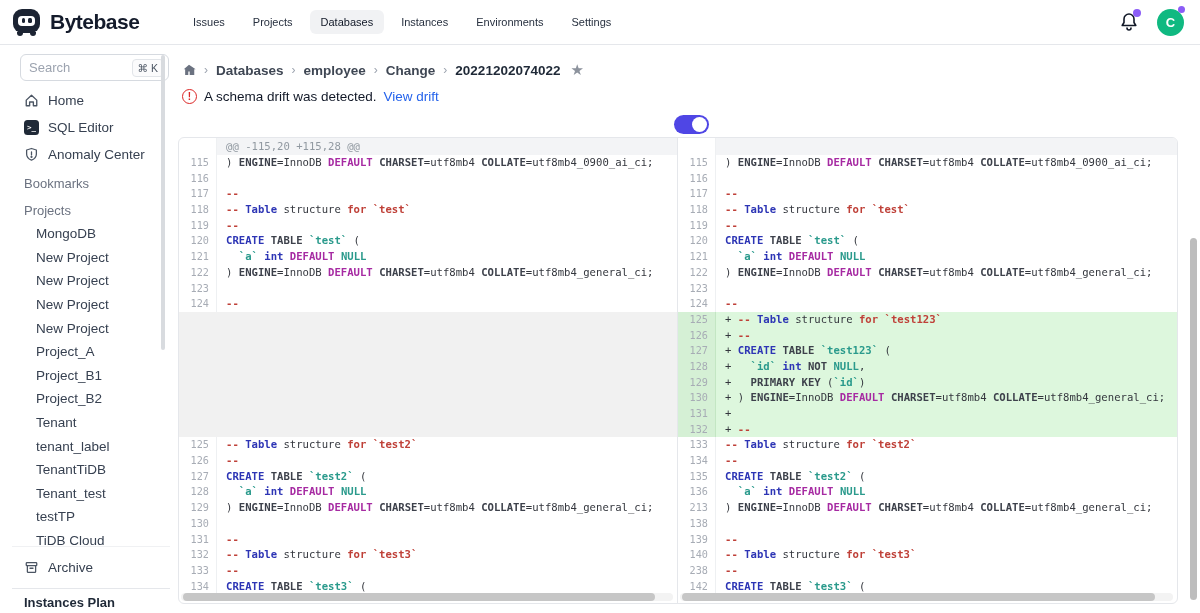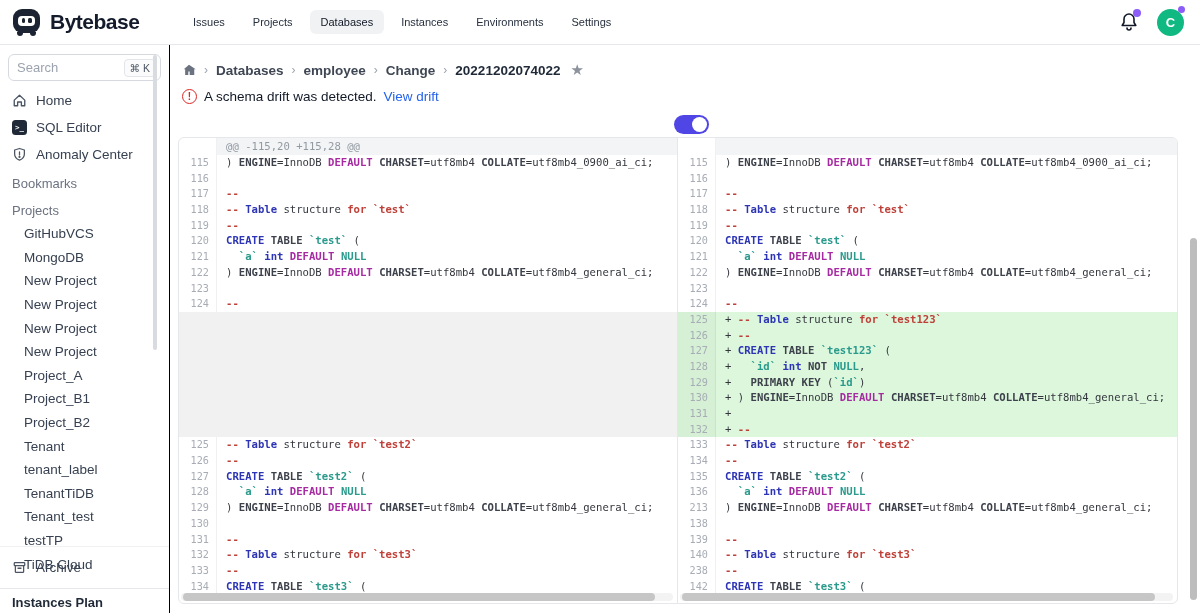--- a/index.html
+++ b/index.html
@@ -22,22 +22,22 @@
   .nav-item { font-size:11px; color:#27303f; font-weight:500; padding:6px 11px; border-radius:6px; cursor:pointer; }
   .nav-item.active { background:#f1f2f4; color:#111827; }
   .nav-right { margin-left:auto; display:flex; align-items:center; gap:18px; padding-right:16px; }
   .bell-wrap { position:relative; width:20px; height:22px; cursor:pointer; }
   .bell-dot { position:absolute; right:-2px; top:-2px; width:8px; height:8px; border-radius:50%; background:#8b5cf6; }
   .avatar { position:relative; width:27px; height:27px; border-radius:50%; background:#10b981; color:#fff;
             font-size:13px; font-weight:700; display:flex; align-items:center; justify-content:center; cursor:pointer; }
   .avatar-dot { position:absolute; right:-1px; top:-3px; width:7px; height:7px; border-radius:50%; background:#8b5cf6; }
 
   
-  .sidebar { position:absolute; left:0; top:45px; width:170px; height:568px; background:#fff;
-             border-right:1px solid #000000; }
+  .sidebar { position:absolute; left:12px; top:45px; width:170px; height:568px; background:#fff;
+             border-right:5px solid #000000; }
   .search-box { margin:9px 8px 6px 8px; height:27px; border:1px solid #d6dae0; border-radius:6px;
                 display:flex; align-items:center; padding:0 4px 0 8px; }
   .search-box input { border:none; outline:none; width:92px; font-size:13px; color:#374151;
                       font-family:"Liberation Sans",sans-serif; }
   .search-box input::placeholder { color:#9ca3af; }
   .kbd { margin-left:auto; border:1px solid #e2e5e9; background:#fbfbfc; border-radius:4px; font-size:10.5px;
          color:#4b5563; padding:2px 5px; white-space:nowrap; }
   .side-item { display:flex; gap:9px; padding:6px 12px; font-size:13.5px; color:#374151;
                cursor:pointer; }
   .side-item svg, .side-item .term-ic { flex:0 0 auto; }
@@ -157,21 +157,20 @@
       <path d="M10 2l6.5 2v5.2c0 4.1-2.9 6.9-6.5 8.3-3.6-1.4-6.5-4.2-6.5-8.3V4L10 2z"></path>
       <line x1="10" y1="6.5" x2="10" y2="10.5" stroke-linecap="round"></line>
       <circle cx="10" cy="13.2" r="0.6" fill="#4b5563"></circle>
     </svg>
     <span>Anomaly Center</span>
   </div>
 
   <div class="section-label">Bookmarks</div>
   <div class="section-label">Projects</div>
   <div id="project-list">
-      <div class="proj-item">GitHubVCS</div>
       <div class="proj-item">MongoDB</div>
       <div class="proj-item">New Project</div>
       <div class="proj-item">New Project</div>
       <div class="proj-item">New Project</div>
       <div class="proj-item">New Project</div>
       <div class="proj-item">Project_A</div>
       <div class="proj-item">Project_B1</div>
       <div class="proj-item">Project_B2</div>
       <div class="proj-item">Tenant</div>
       <div class="proj-item">tenant_label</div>

